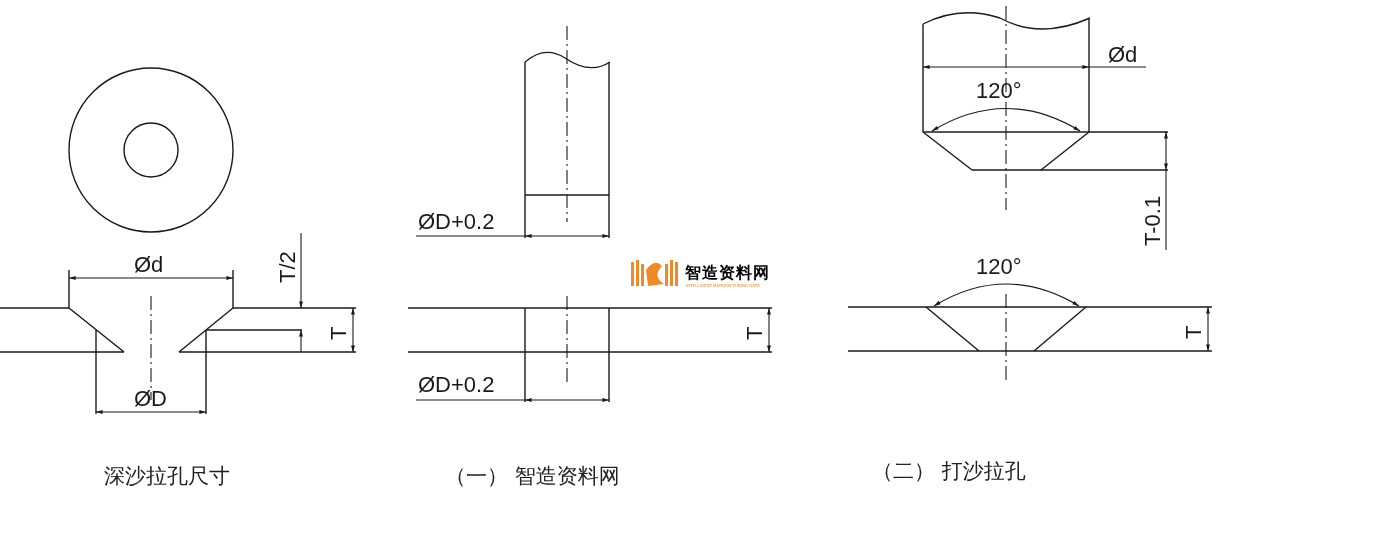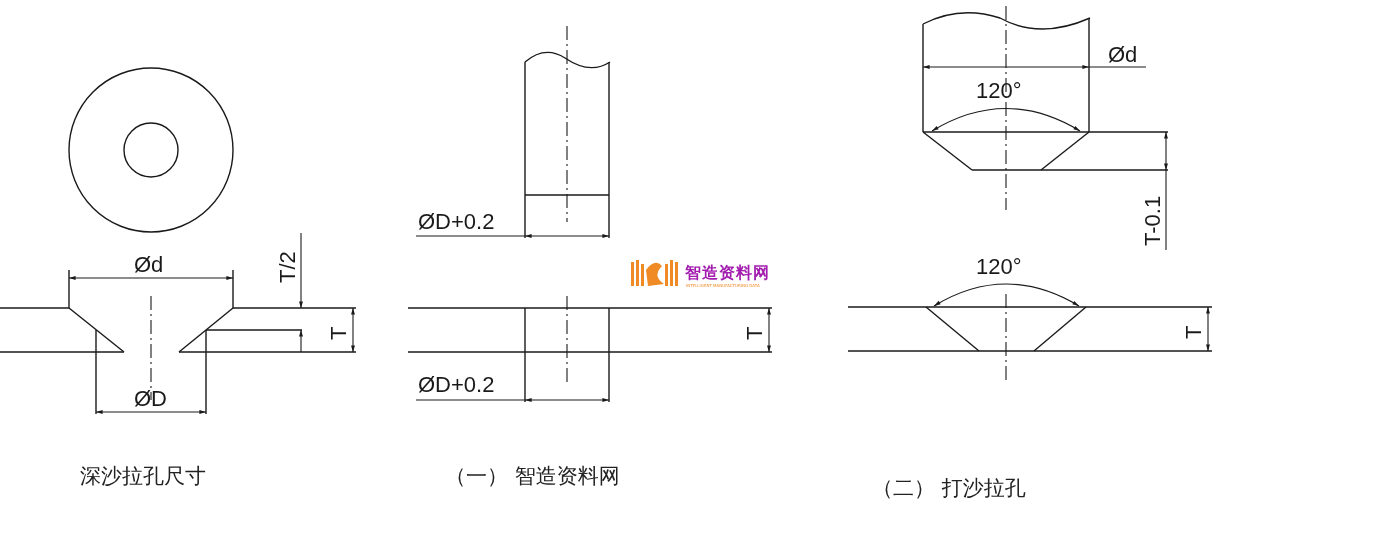--- a/index.html
+++ b/index.html
@@ -7,21 +7,21 @@
          font-family: "DejaVu Sans", sans-serif; }
   svg { position: absolute; left: 0; top: 0; }
   .ln { stroke: #1a1a1a; stroke-width: 1.4; fill: none; }
   .cl { stroke: #1a1a1a; stroke-width: 1.1; fill: none; stroke-dasharray: 14 4 2 4; }
   .dim { stroke: #1a1a1a; stroke-width: 1.1; fill: none; }
   .arr { fill: #1a1a1a; }
   .lbl { font-family: "Liberation Sans", sans-serif; font-size: 22px; fill: #1a1a1a; }
   .cap { position: absolute; font-family: "DejaVu Sans", sans-serif; font-size: 21px; color: #222;
          white-space: nowrap; }
   .logo-text { position: absolute; font-family: Liberation Sans, sans-serif; font-weight: bold;
-               font-size: 16px; color: #a21caf; white-space: nowrap; letter-spacing: 1px; }
+               font-size: 16px; color: #000000; white-space: nowrap; letter-spacing: 1px; }
   .logo-sub { position: absolute; font-family: "DejaVu Sans", sans-serif; font-size: 4px;
               color: #f08a24; white-space: nowrap; }
 </style>
 </head>
 <body>
 
 <svg width="1398" height="546" viewBox="0 0 1398 546">
   <defs>
     <marker id="ah" viewBox="0 0 10 10" refX="10" refY="5" markerWidth="9" markerHeight="6" orient="auto-start-reverse">
       <path d="M0,2 L10,5 L0,8 z" class="arr"></path>
@@ -131,15 +131,15 @@
     <path d="M646,270 Q655,258 662,266 Q652,276 664,284 L648,286 Z" fill="#f08a24"></path>
     <rect x="665" y="264" width="3" height="22" fill="#f08a24"></rect>
     <rect x="670" y="260" width="3" height="26" fill="#f08a24"></rect>
     <rect x="675" y="262" width="3" height="24" fill="#f08a24"></rect>
   </g>
 </svg>
 
 <div class="logo-text" style="left:685px; top:263px;">智造资料网</div>
 <div class="logo-sub" style="left:686px; top:283px;">INTELLIGENT MANUFACTURING DATA</div>
 
-<div class="cap" style="left:80px; top:462px;text-align:right;">深沙拉孔尺寸</div>
+<div class="cap" style="left:104px; top:462px;text-align:right;">深沙拉孔尺寸</div>
 <div class="cap" style="left:445px; top:462px;">（一） 智造资料网</div>
-<div class="cap" style="left:872px; top:474px;">（二） 打沙拉孔</div>
+<div class="cap" style="left:872px; top:457px;">（二） 打沙拉孔</div>
 
 </body></html>

